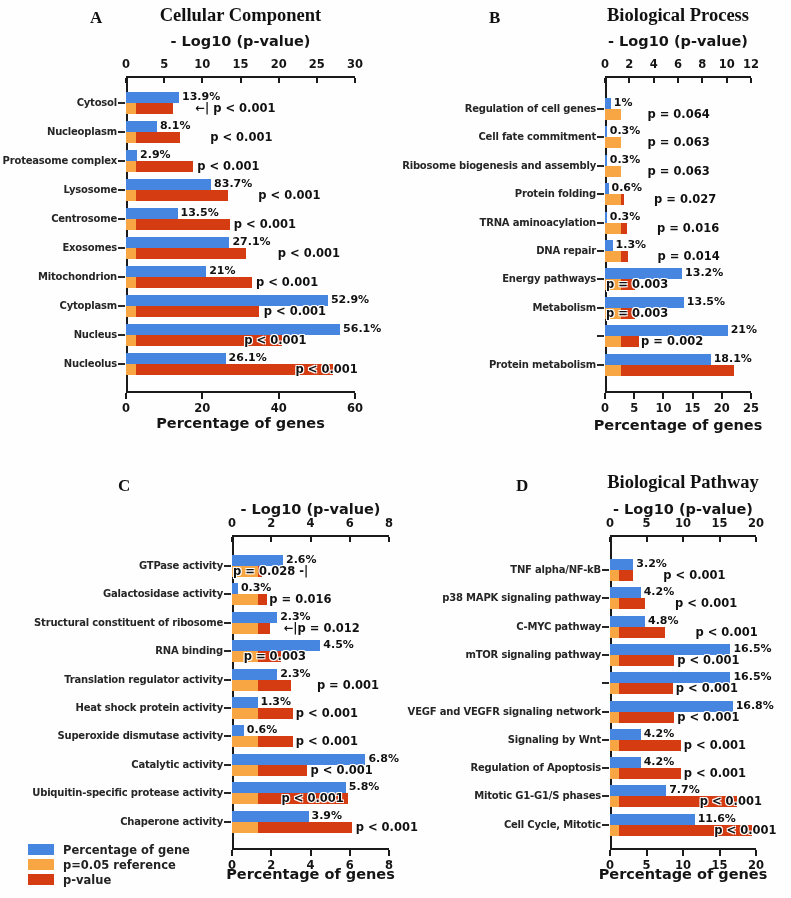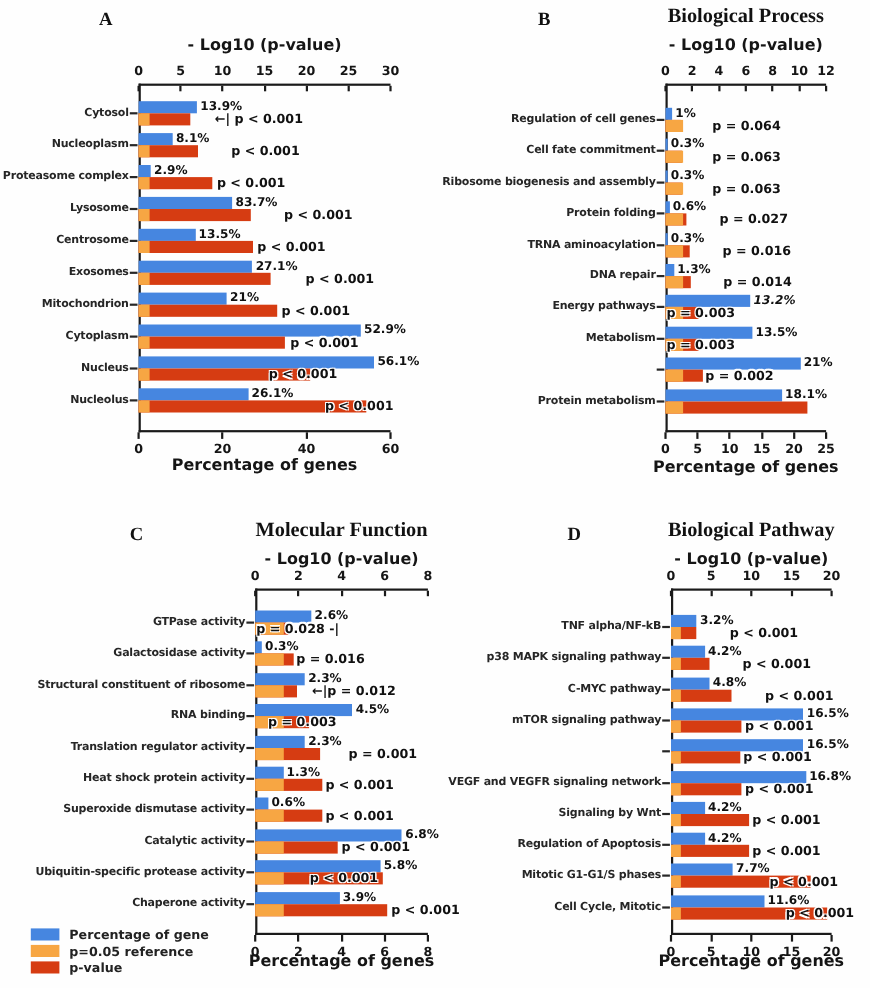--- a/index.html
+++ b/index.html
@@ -46,20 +46,21 @@
   .legend-swatch{width:26px;height:11px;margin-right:9px;flex:0 0 auto;}
   .legend-label{font-weight:700;font-size:11.5px;color:#222;white-space:nowrap;}
 </style>
 </head>
 <body>
 
 <div class="figure">
 
   <div class="panel" style="left:0;top:0">
     <div class="panel-letter" style="left: 90px; top: 8px;">A</div>
+    <div class="panel-title" style="left: 240.5px; top: 5px;">Cellular Component</div>
     <div class="axis-top-title" style="left: 240.5px; top: 33px;">- Log10 (p-value)</div>
     <div class="chart" style="left: 126px; top: 76px; width: 229px; height: 317px;">
         <div class="axline" style="left: 0px; top: 0px; width: 229px; height: 2px;"></div>
         <div class="axline" style="left: 0px; top: 0px; width: 2px; height: 317px;"></div>
         <div class="axline" style="left: 0px; top: 315px; width: 229px; height: 2px;"></div>
         <div class="tickmark" style="left: -1px; top: 2px; height: 5px;"></div>
         <div class="ticklabel" style="left: 0px; top: -19px;">0</div>
         <div class="tickmark" style="left: 37.1667px; top: 2px; height: 5px;"></div>
         <div class="ticklabel" style="left: 38.1667px; top: -19px;">5</div>
         <div class="tickmark" style="left: 75.3333px; top: 2px; height: 5px;"></div>
@@ -226,21 +227,21 @@
         <div class="cat" style="right: 155px; top: 175px;">DNA repair</div>
         <div class="catdash" style="left: -8px; top: 174px;"></div>
         <div class="bar" style="left: 0px; top: 164px; width: 7.592px; background: rgb(70, 134, 224);"></div>
         <div class="pctlabel" style="left: 10.592px; top: 162px;">1.3%</div>
         <div class="bar" style="left: 0px; top: 175px; width: 22.5083px; background: rgb(214, 60, 18);"></div>
         <div class="bar" style="left: 0px; top: 175px; width: 15.8167px; background: rgb(247, 166, 67);"></div>
         <div class="plabel" style="top: 173px; left: 52.5083px;">p = 0.014</div>
         <div class="cat" style="right: 155px; top: 203.4px;">Energy pathways</div>
         <div class="catdash" style="left: -8px; top: 202.4px;"></div>
         <div class="bar" style="left: 0px; top: 192.4px; width: 77.088px; background: rgb(70, 134, 224);"></div>
-        <div class="pctlabel" style="left: 80.088px; top: 190.4px; font-style: italic;">13.2%</div>
+        <div class="pctlabel" style="left: 80.088px; top: 190.4px;">13.2%</div>
         <div class="bar" style="left: 0px; top: 203.4px; width: 30.4167px; background: rgb(214, 60, 18);"></div>
         <div class="bar" style="left: 0px; top: 203.4px; width: 15.8167px; background: rgb(247, 166, 67);"></div>
         <div class="plabel" style="top: 201.4px; left: 1px;">p = 0.003</div>
         <div class="cat" style="right: 155px; top: 231.8px;">Metabolism</div>
         <div class="catdash" style="left: -8px; top: 230.8px;"></div>
         <div class="bar" style="left: 0px; top: 220.8px; width: 78.84px; background: rgb(70, 134, 224);"></div>
         <div class="pctlabel" style="left: 81.84px; top: 218.8px;">13.5%</div>
         <div class="bar" style="left: 0px; top: 231.8px; width: 30.4167px; background: rgb(214, 60, 18);"></div>
         <div class="bar" style="left: 0px; top: 231.8px; width: 15.8167px; background: rgb(247, 166, 67);"></div>
         <div class="plabel" style="top: 229.8px; left: 1px;">p = 0.003</div>
@@ -255,21 +256,20 @@
         <div class="bar" style="left: 0px; top: 277.6px; width: 105.704px; background: rgb(70, 134, 224);"></div>
         <div class="pctlabel" style="left: 108.704px; top: 275.6px;">18.1%</div>
         <div class="bar" style="left: 0px; top: 288.6px; width: 128.967px; background: rgb(214, 60, 18);"></div>
         <div class="bar" style="left: 0px; top: 288.6px; width: 15.8167px; background: rgb(247, 166, 67);"></div>
       </div>
     <div class="axis-bottom-title" style="left: 282px; top: 417px;">Percentage of genes</div>
   </div>
 
   <div class="panel" style="left:0;top:450px">
     <div class="panel-letter" style="left: 118px; top: 26px;">C</div>
-    <div class="panel-title" style="left: 310.5px; top: 22px;">Molecular Function</div>
     <div class="axis-top-title" style="left: 310.5px; top: 51px;">- Log10 (p-value)</div>
     <div class="chart" style="left: 232px; top: 85px; width: 157px; height: 315px;">
         <div class="axline" style="left: 0px; top: 0px; width: 157px; height: 2px;"></div>
         <div class="axline" style="left: 0px; top: 0px; width: 2px; height: 315px;"></div>
         <div class="axline" style="left: 0px; top: 313px; width: 157px; height: 2px;"></div>
         <div class="tickmark" style="left: -1px; top: 2px; height: 5px;"></div>
         <div class="ticklabel" style="left: 0px; top: -19px;">0</div>
         <div class="tickmark" style="left: 38.25px; top: 2px; height: 5px;"></div>
         <div class="ticklabel" style="left: 39.25px; top: -19px;">2</div>
         <div class="tickmark" style="left: 77.5px; top: 2px; height: 5px;"></div>

